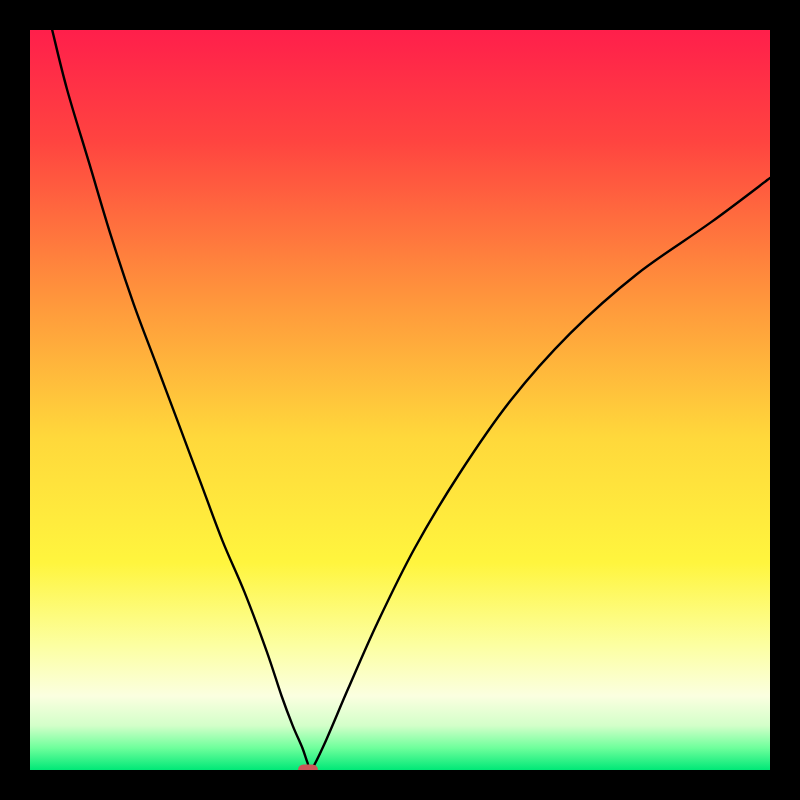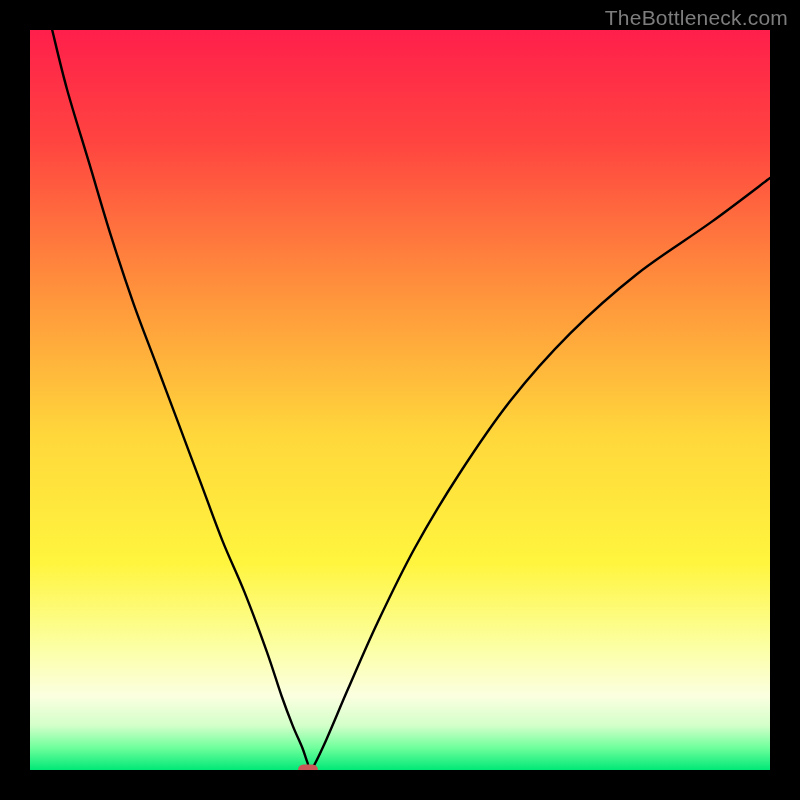--- a/index.html
+++ b/index.html
@@ -41,21 +41,20 @@
     background: #cb5658;
     border-radius: 6px;
     transform: translate(-50%, -50%);
   }
 </style>
 </head>
 <body>
 
 <div class="frame">
 
-  <div class="watermark">TheBottleneck.com</div>
 
   <div class="plot-area">
     <svg width="740" height="740" viewBox="0 0 740 740" preserveAspectRatio="none">
       <defs>
         <linearGradient id="bg-grad" x1="0" y1="0" x2="0" y2="1">
             <stop offset="0%" stop-color="#ff1f4b"></stop>
             <stop offset="15%" stop-color="#ff4440"></stop>
             <stop offset="35%" stop-color="#ff913c"></stop>
             <stop offset="55%" stop-color="#ffd83b"></stop>
             <stop offset="72%" stop-color="#fff53e"></stop>

